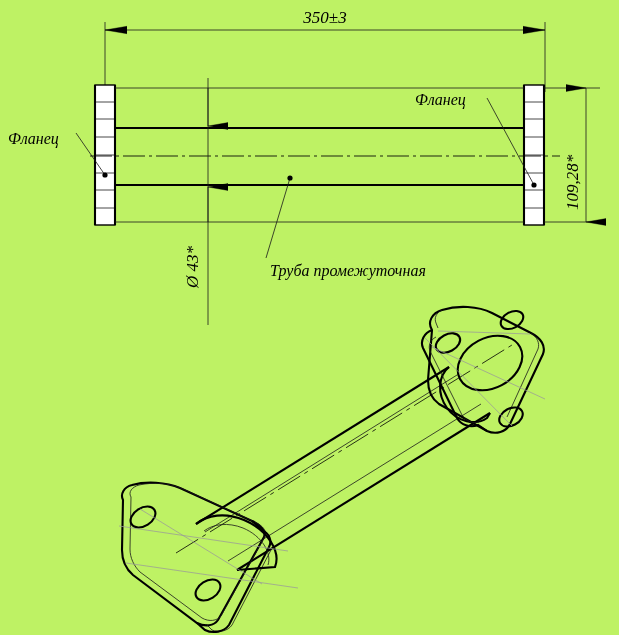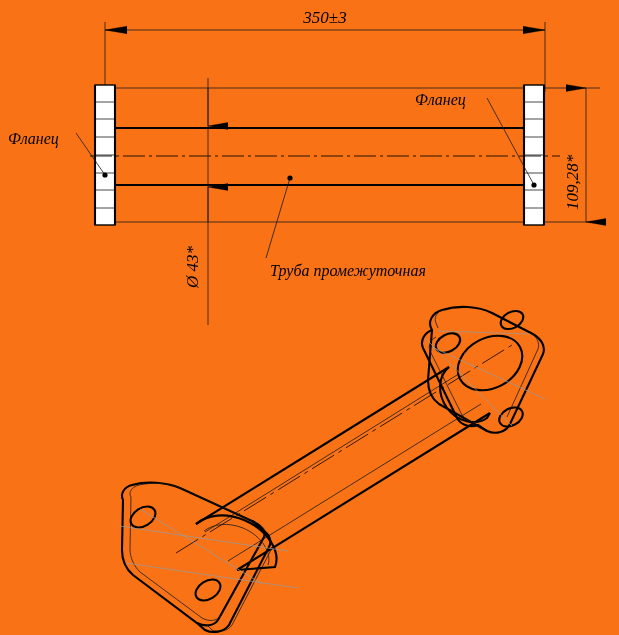--- a/index.html
+++ b/index.html
@@ -7,21 +7,21 @@
     padding: 0;
     background: #ffffff;
   }
   body {
     font-family: "Liberation Sans", sans-serif;
   }
   #drawing-page {
     position: relative;
     width: 619px;
     height: 635px;
-    background: #f97316;
+    background: #bef264;
     overflow: hidden;
   }
   #drawing-svg {
     position: absolute;
     left: 0;
     top: 0;
     width: 619px;
     height: 635px;
     display: block;
   }

